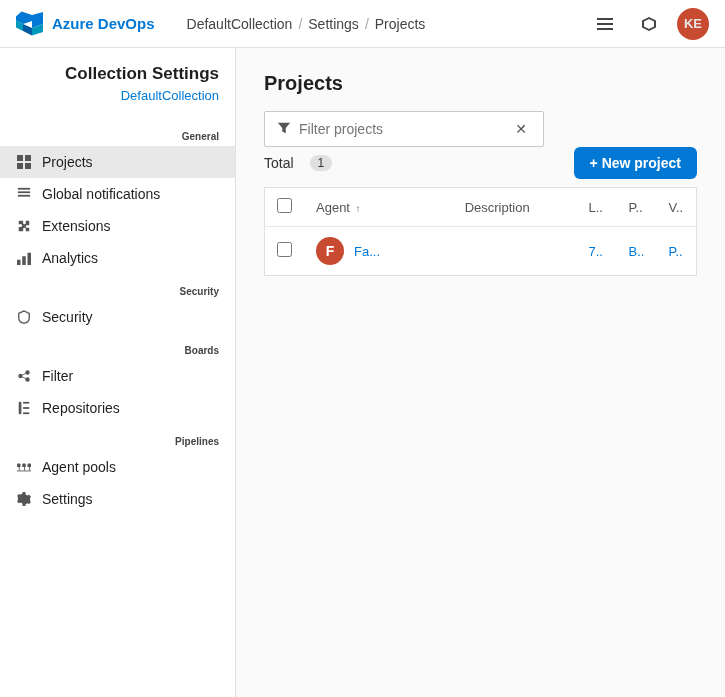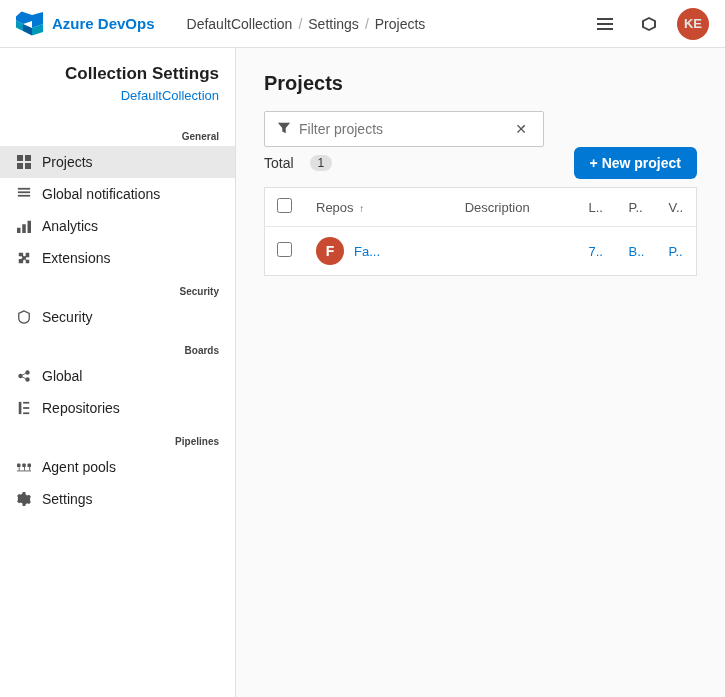--- a/index.html
+++ b/index.html
@@ -223,35 +223,35 @@
             <rect x="1" y="5" width="14" height="2"></rect>
           <rect x="1" y="9" width="14" height="2"></rect>
         </svg>
       </span>
       <span class="sidebar-item-label">Global notifications</span>
     </div>
 
     <div class="sidebar-item">
       <span class="sidebar-item-icon">
         <svg width="14" height="14" viewBox="0 0 16 16" fill="currentColor">
+          <path d="M2 2h5v2.5c0 .8.7 1.5 1.5 1.5S10 5.3 10 4.5V2h4v5h-2.5c-.8 0-1.5.7-1.5 1.5S10.7 10 11.5 10H14v4h-4v-2.5c0-.8-.7-1.5-1.5-1.5S7 10.7 7 11.5V14H2V9h2.5C5.3 9 6 8.3 6 7.5S5.3 6 4.5 6H2V2z"></path>
+        </svg>
+      </span>
+      <span class="sidebar-item-label">Extensions</span>
+    </div>
+
+    <div class="sidebar-item">
+      <span class="sidebar-item-icon">
+        <svg width="14" height="14" viewBox="0 0 16 16" fill="currentColor">
           <rect x="0" y="10" width="4" height="6"></rect>
             <rect x="6" y="6" width="4" height="10"></rect>
             <rect x="12" y="2" width="4" height="14"></rect>
         </svg>
       </span>
       <span class="sidebar-item-label">Analytics</span>
-    </div>
-
-    <div class="sidebar-item">
-      <span class="sidebar-item-icon">
-        <svg width="14" height="14" viewBox="0 0 16 16" fill="currentColor">
-          <path d="M2 2h5v2.5c0 .8.7 1.5 1.5 1.5S10 5.3 10 4.5V2h4v5h-2.5c-.8 0-1.5.7-1.5 1.5S10.7 10 11.5 10H14v4h-4v-2.5c0-.8-.7-1.5-1.5-1.5S7 10.7 7 11.5V14H2V9h2.5C5.3 9 6 8.3 6 7.5S5.3 6 4.5 6H2V2z"></path>
-        </svg>
-      </span>
-      <span class="sidebar-item-label">Extensions</span>
     </div>
 
     <div class="sidebar-section-label">Security</div>
     <div class="sidebar-item">
       <span class="sidebar-item-icon">
         <svg width="14" height="14" viewBox="0 0 16 16" fill="none" stroke="currentColor" stroke-width="1.5">
           <path d="M8 1L2 4v5c0 3 2.5 5.5 6 6 3.5-.5 6-3 6-6V4L8 1z"></path>
         </svg>
       </span>
       <span class="sidebar-item-label">Security</span>
@@ -261,21 +261,21 @@
     <div class="sidebar-item">
       <span class="sidebar-item-icon">
         <svg width="14" height="14" viewBox="0 0 16 16" fill="currentColor">
           <circle cx="4" cy="8" r="2.5"></circle>
             <circle cx="12" cy="4" r="2.5"></circle>
             <circle cx="12" cy="12" r="2.5"></circle>
           <line x1="6" y1="7" x2="10" y2="5" stroke="currentColor" stroke-width="1"></line>
           <line x1="6" y1="9" x2="10" y2="11" stroke="currentColor" stroke-width="1"></line>
         </svg>
       </span>
-      <span class="sidebar-item-label">Global</span>
+      <span class="sidebar-item-label">Filter</span>
     </div>
 
     <div class="sidebar-item">
       <span class="sidebar-item-icon">
         <svg width="14" height="14" viewBox="0 0 16 16" fill="currentColor">
           <rect x="2" y="1" width="3" height="14"></rect>
             <rect x="7" y="1" width="7" height="2"></rect>
           <rect x="7" y="7" width="7" height="2"></rect>
             <rect x="7" y="13" width="7" height="2"></rect>
         </svg>
@@ -334,21 +334,21 @@
       </button>
     </div>
 
     <table class="projects-table">
       <thead>
         <tr>
           <th>
             <input type="checkbox" class="cb" style="">
           </th>
           <th class="col-name">
-            <span>Repos</span>
+            <span>Agent</span>
             <span class="sort-arrow">↑</span>
           </th>
           <th class="col-desc">
             <span>Description</span>
           </th>
           <th class="col-l">
             <span>L..</span>
           </th>
           <th class="col-p">
             <span>P..</span>

